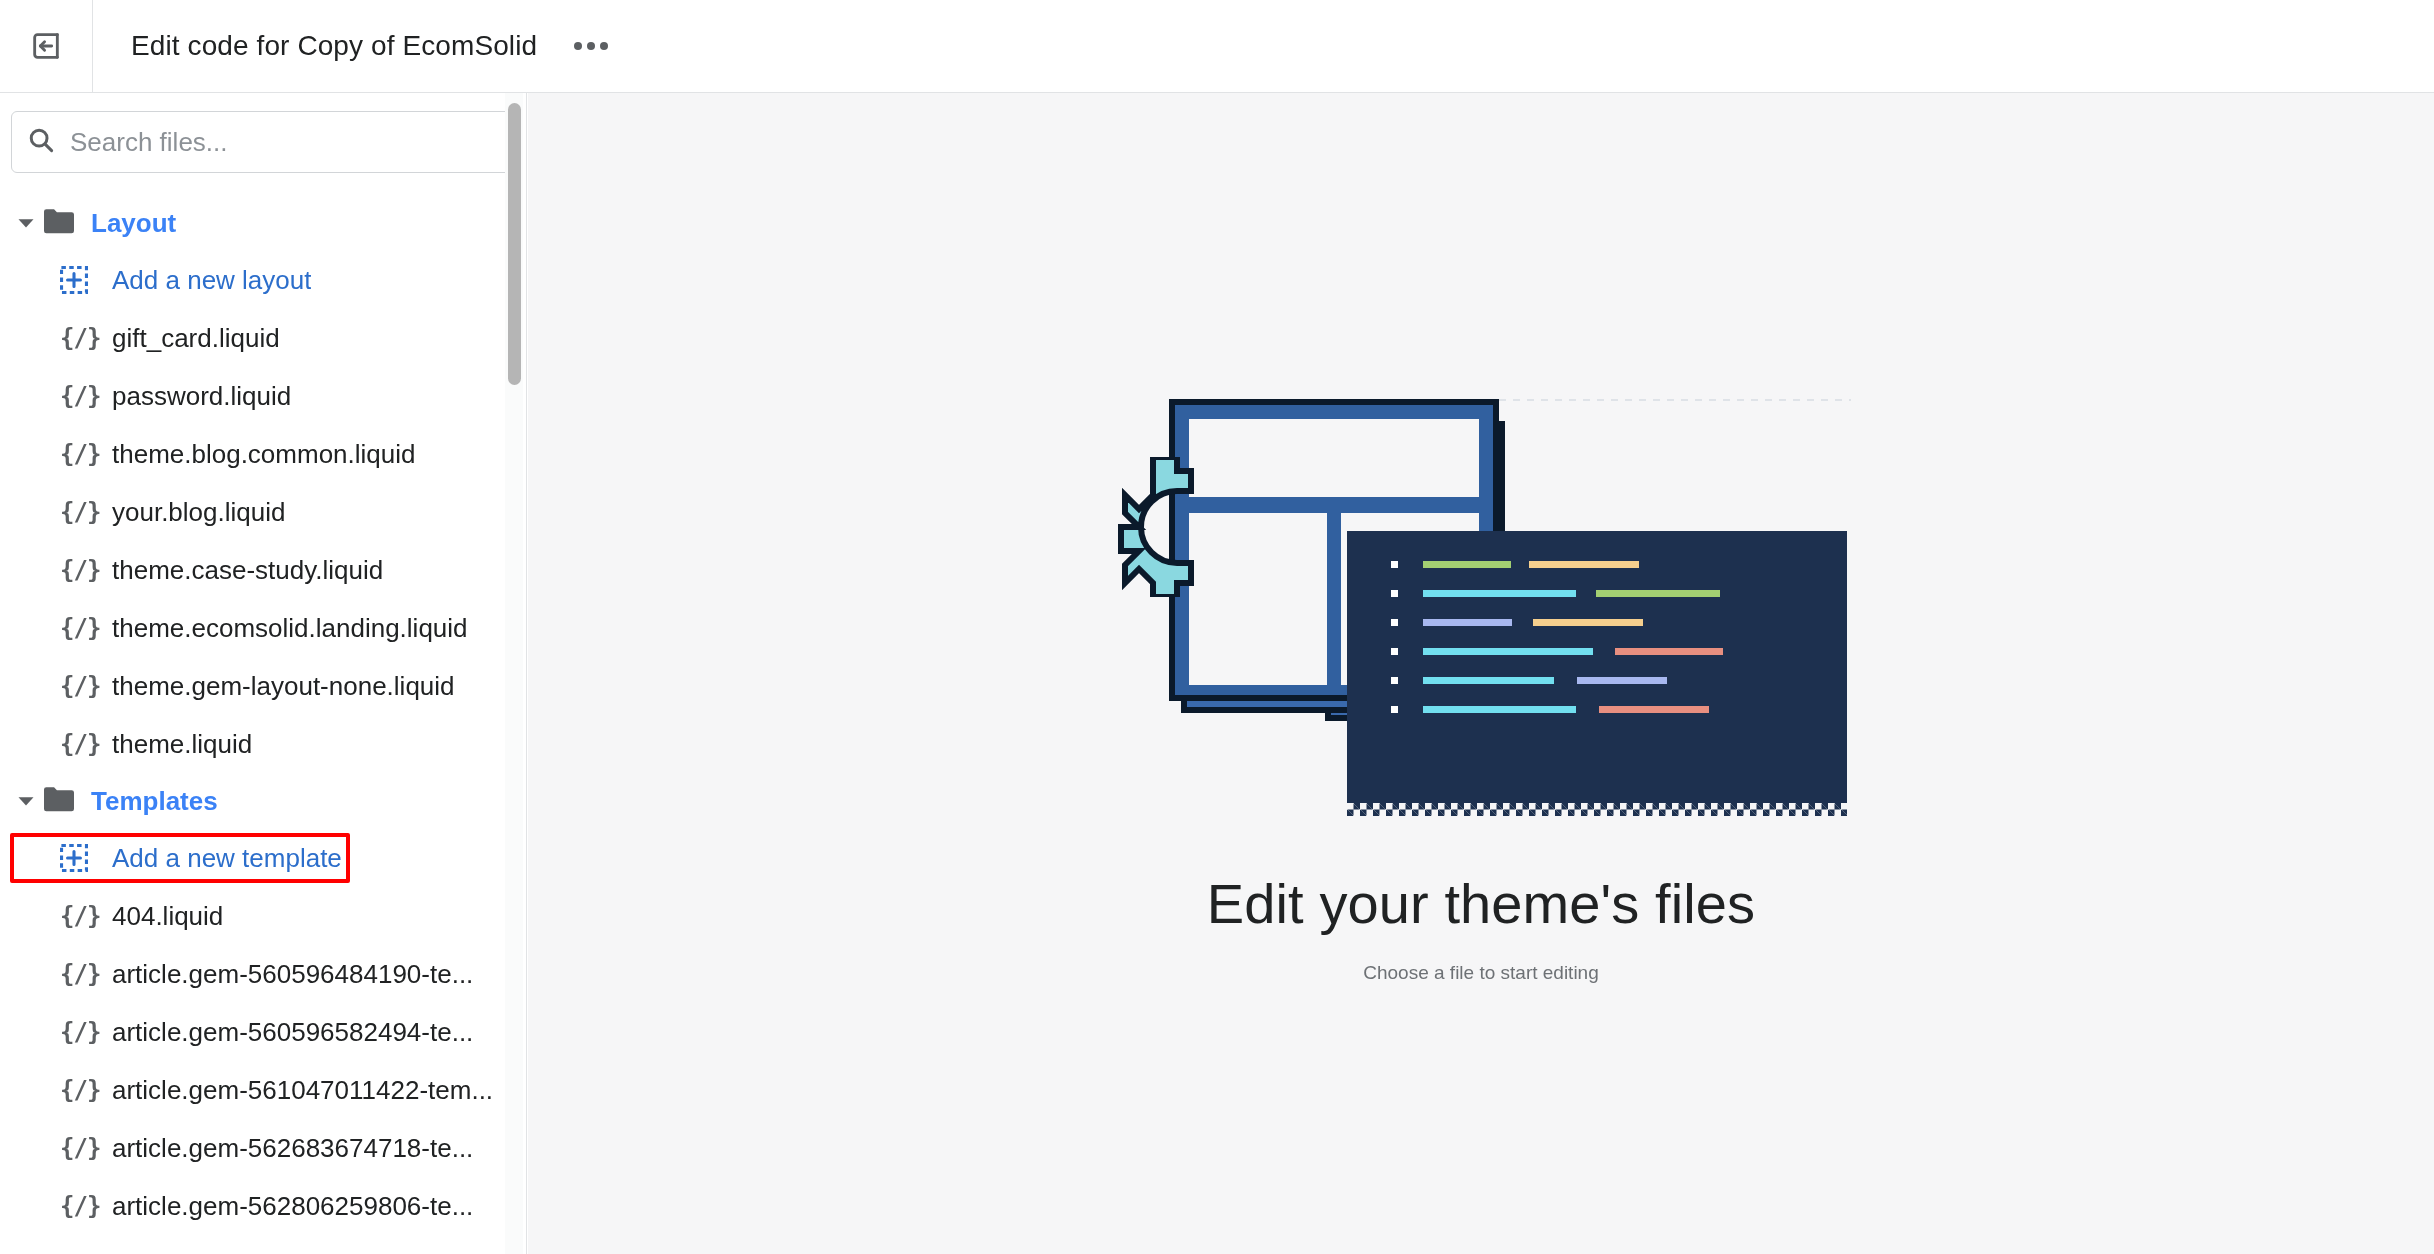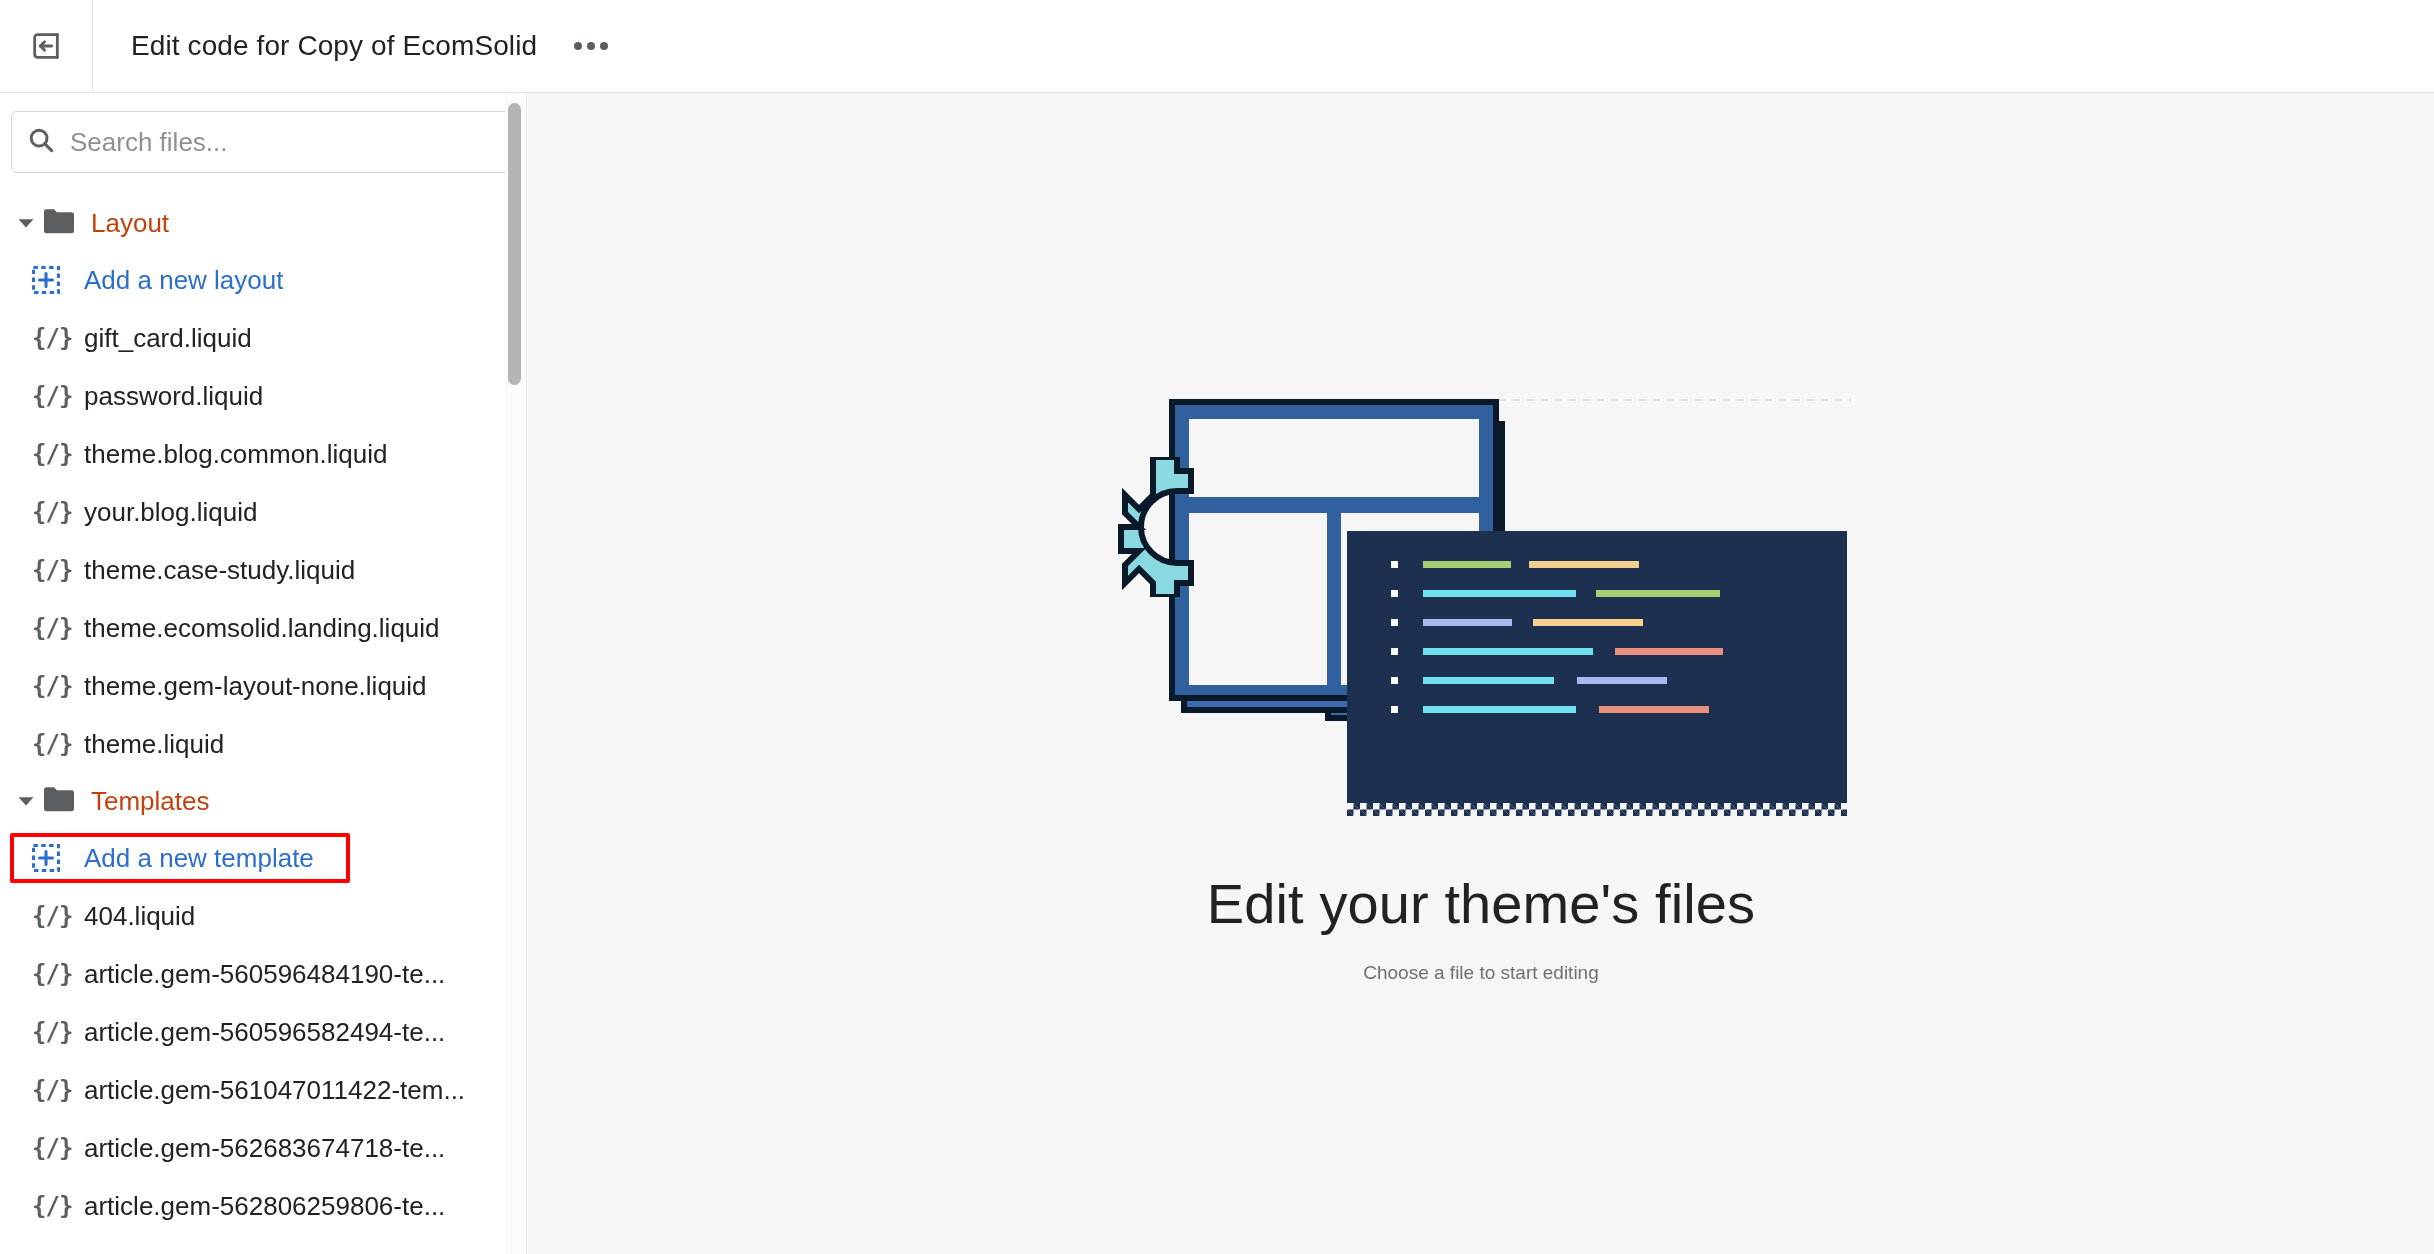--- a/index.html
+++ b/index.html
@@ -89,28 +89,28 @@
   }
   .caret {
     width: 24px; height: 24px;
     display: flex; align-items: center; justify-content: center;
     margin-right: 6px;
   }
   .caret svg { display: block; }
   .folder-icon { margin-right: 17px; display: block; }
   .folder-label {
     font-size: 26px;
-    font-weight: normal;
-    color: #c2410c;
+    font-weight: bold;
+    color: #3b82f6;
   }
 
   .file-row {
     display: flex; align-items: center;
     height: 58px;
-    padding-left: 32px;
+    padding-left: 60px;
     cursor: pointer;
     position: relative;
   }
   .file-row .glyph {
     width: 38px;
     flex: 0 0 38px;
     font-family: "DejaVu Sans Mono", monospace;
     font-size: 24px;
     font-weight: bold;
     color: #5c5f62;

